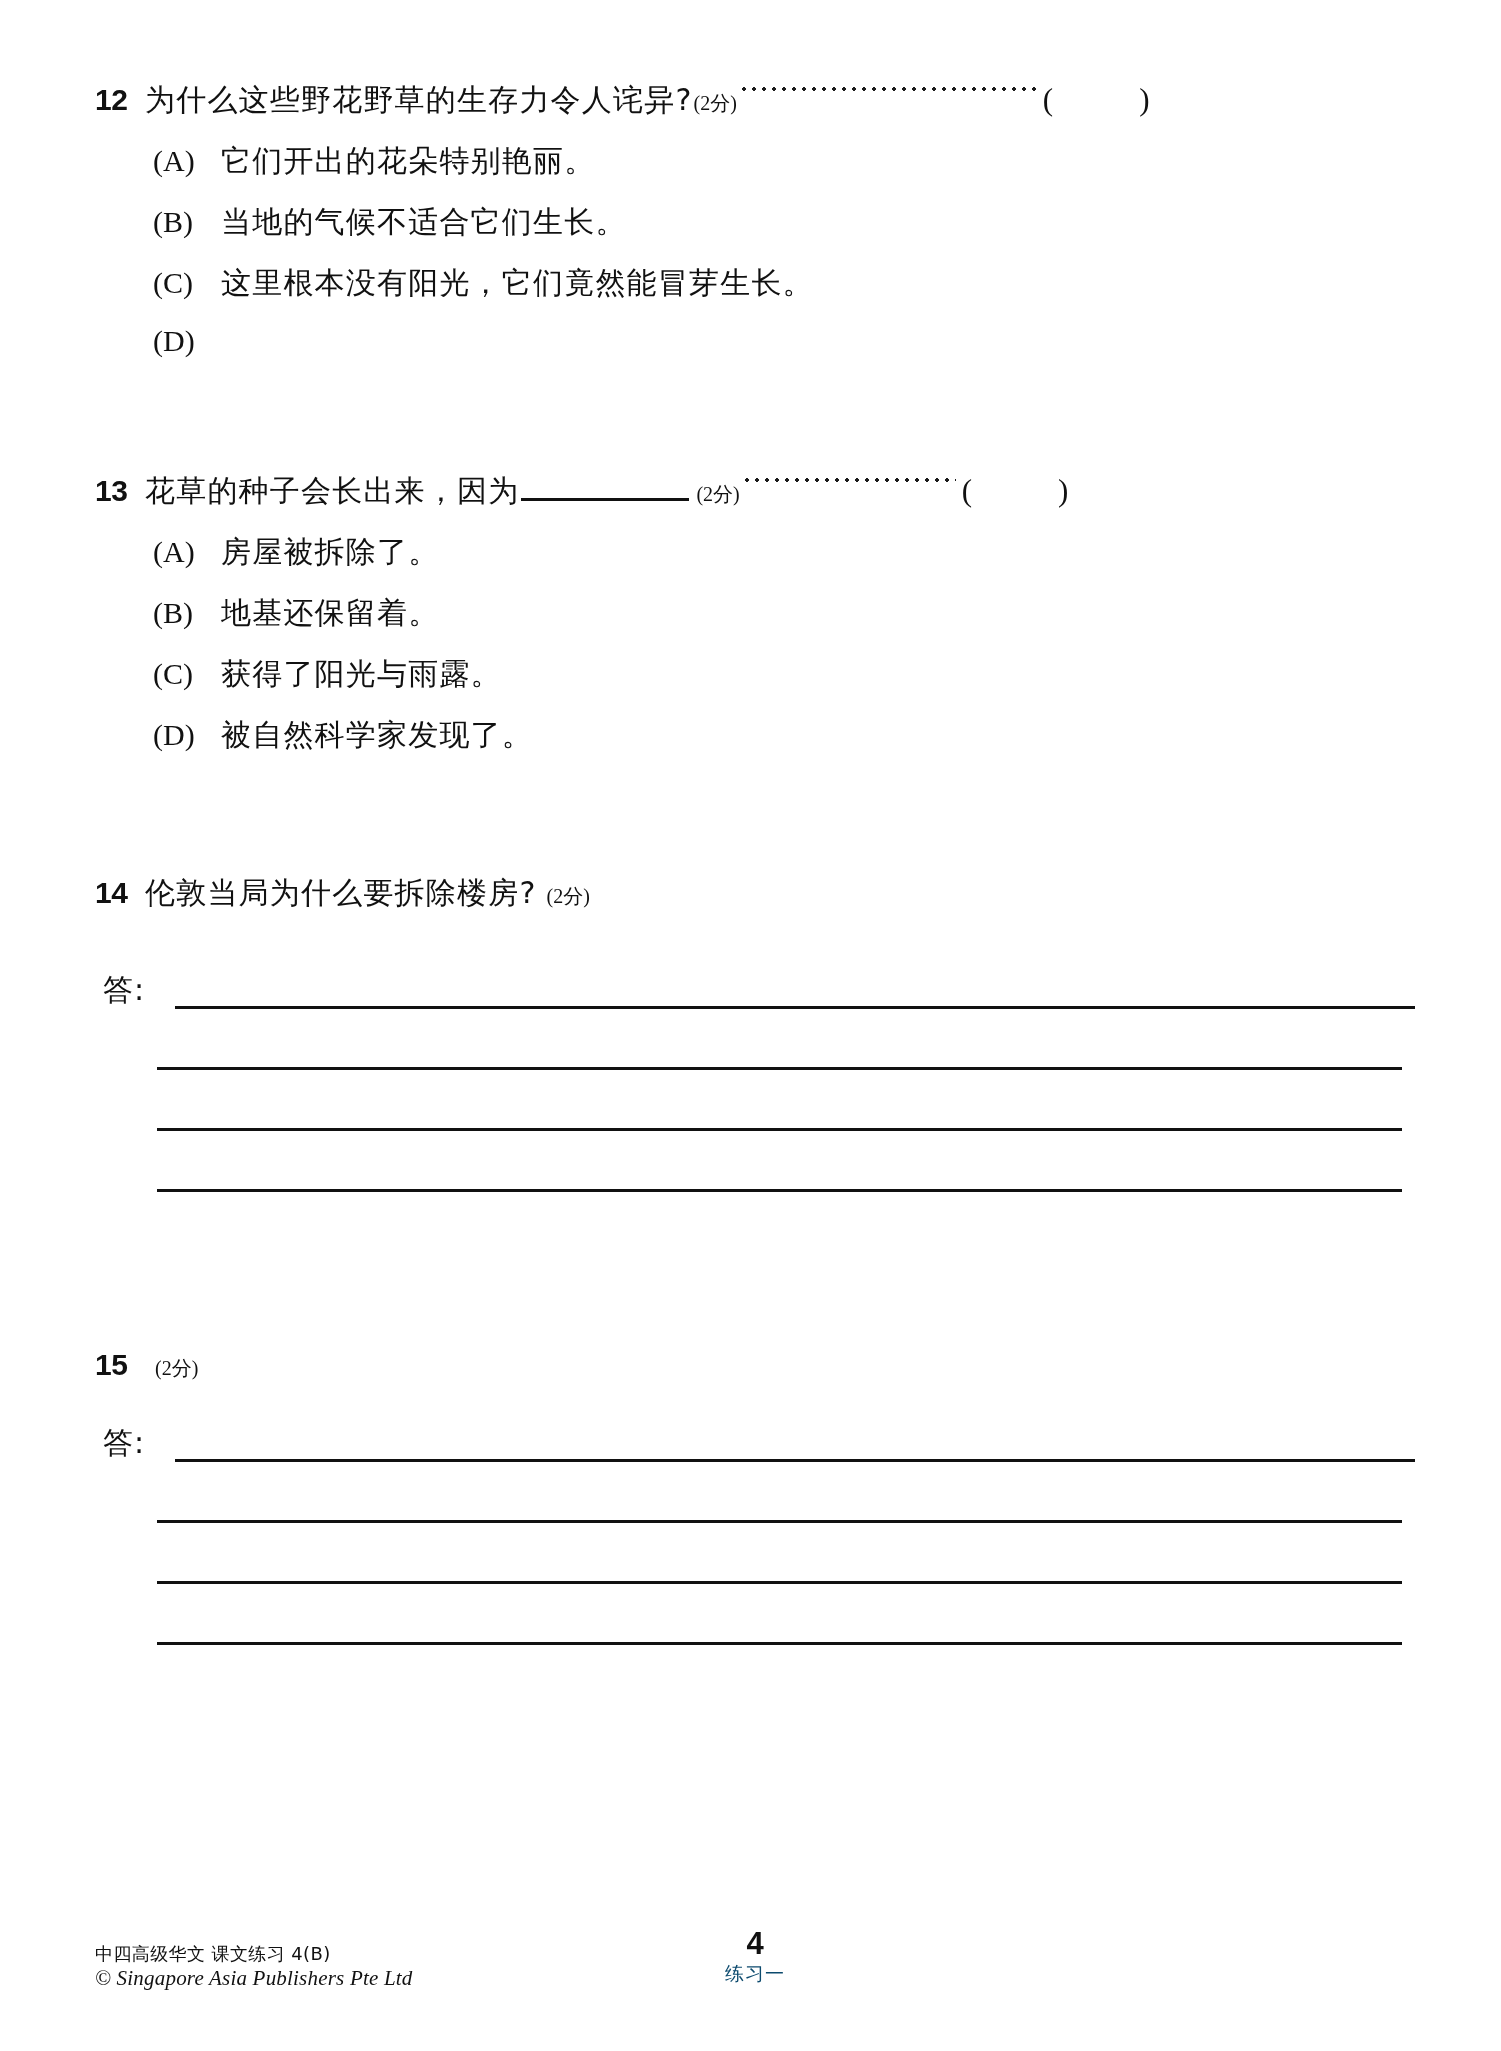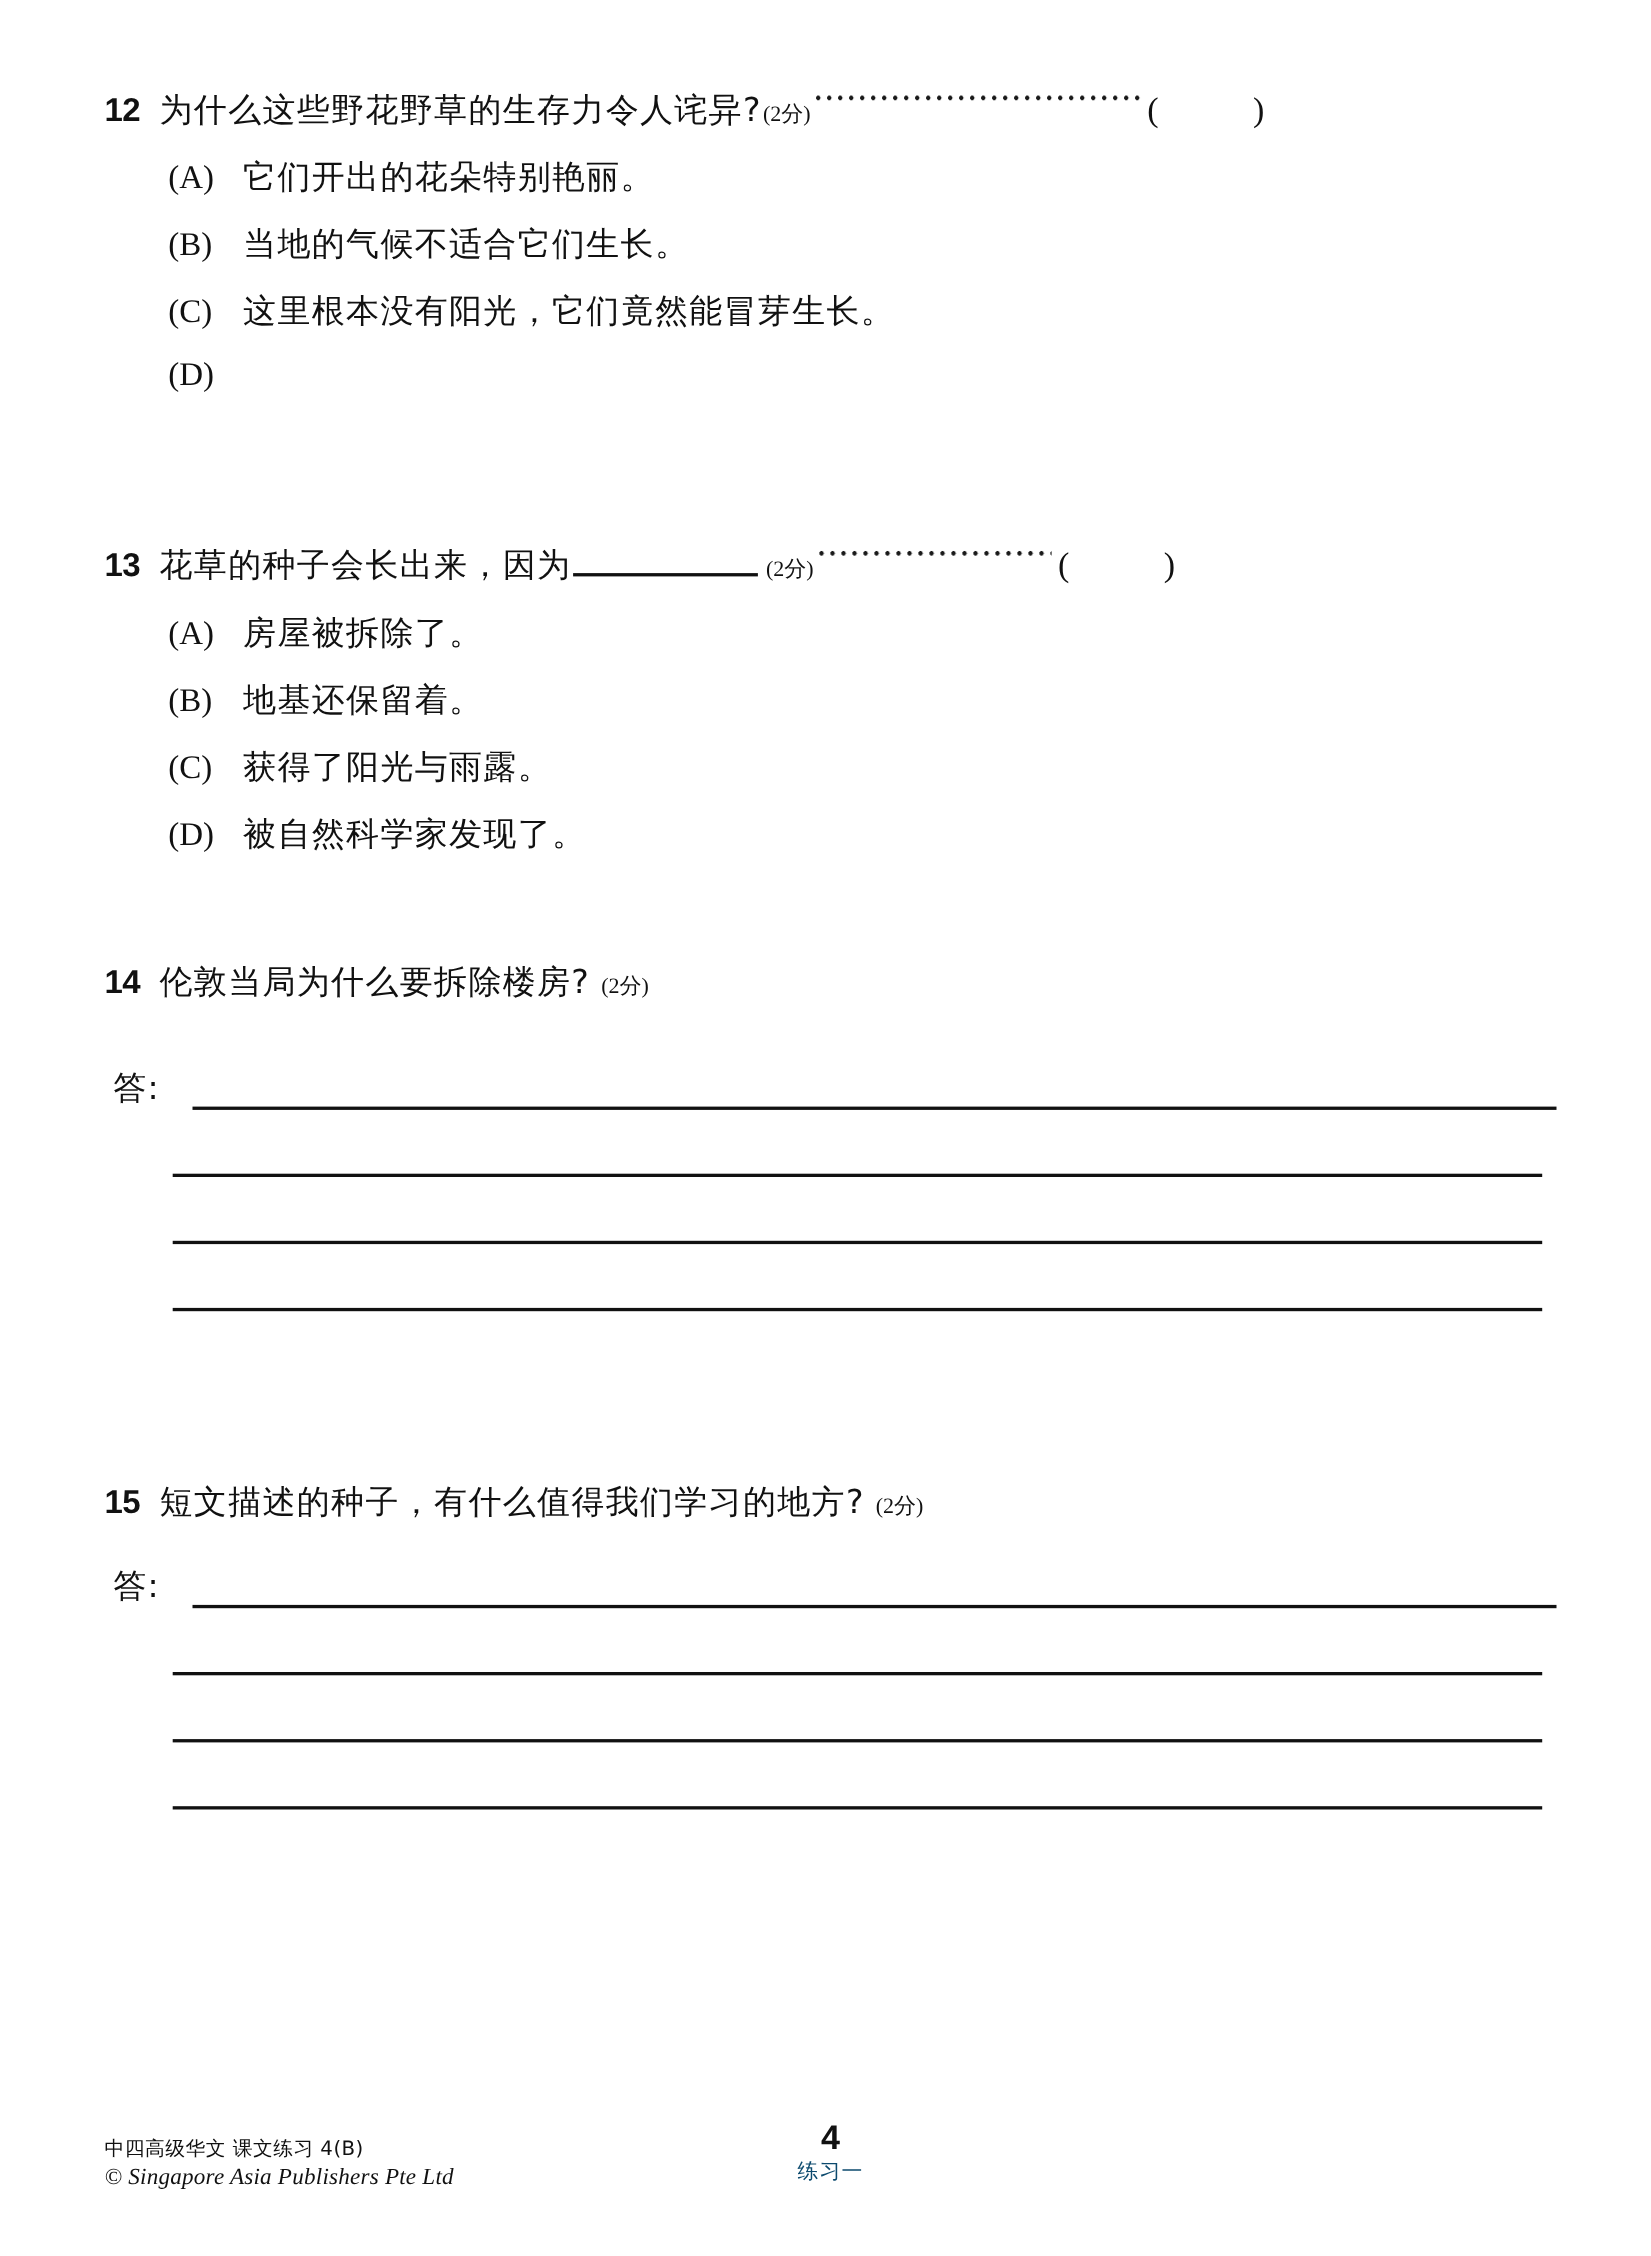--- a/index.html
+++ b/index.html
@@ -222,21 +222,21 @@
         <div class="option-row">
           <span class="opt-label">(C)</span>
           <span class="opt-text">这里根本没有阳光，它们竟然能冒芽生长。</span>
         </div>
         <div class="option-row">
           <span class="opt-label">(D)</span>
         </div>
       </div>
     </div>
 
-    <div class="question-block" style="top:476px;">
+    <div class="question-block" style="top:453px;">
       <div class="q-stem">
         <span class="q-num">13</span>
         <span class="q-text">花草的种子会长出来，因为</span>
         <span class="blank-inline"></span>
         <span class="q-marks">(2分)</span>
         <span class="leader" style="width:212px;">
             <span class="leader-dots"></span>
           </span>
         <span class="ans-paren">(</span>
         <span class="paren-gap"></span>
@@ -276,21 +276,20 @@
         <span class="ans-line"></span>
       </div>
       <div class="ans-line-full"></div>
       <div class="ans-line-full"></div>
       <div class="ans-line-full"></div>
     </div>
 
     <div class="question-block" style="top:1327px;">
       <div class="q-stem">
         <span class="q-num">15</span>
-        <span class="q-text">短文描述的种子，有什么值得我们学习的地方?</span>
         <span class="q-marks" style="margin-left:10px;">(2分)</span>
       </div>
     </div>
 
     <div class="answer-area" style="top:1428px;">
       <div class="answer-first">
         <span class="ans-label">答:</span>
         <span class="ans-line"></span>
       </div>
       <div class="ans-line-full"></div>

